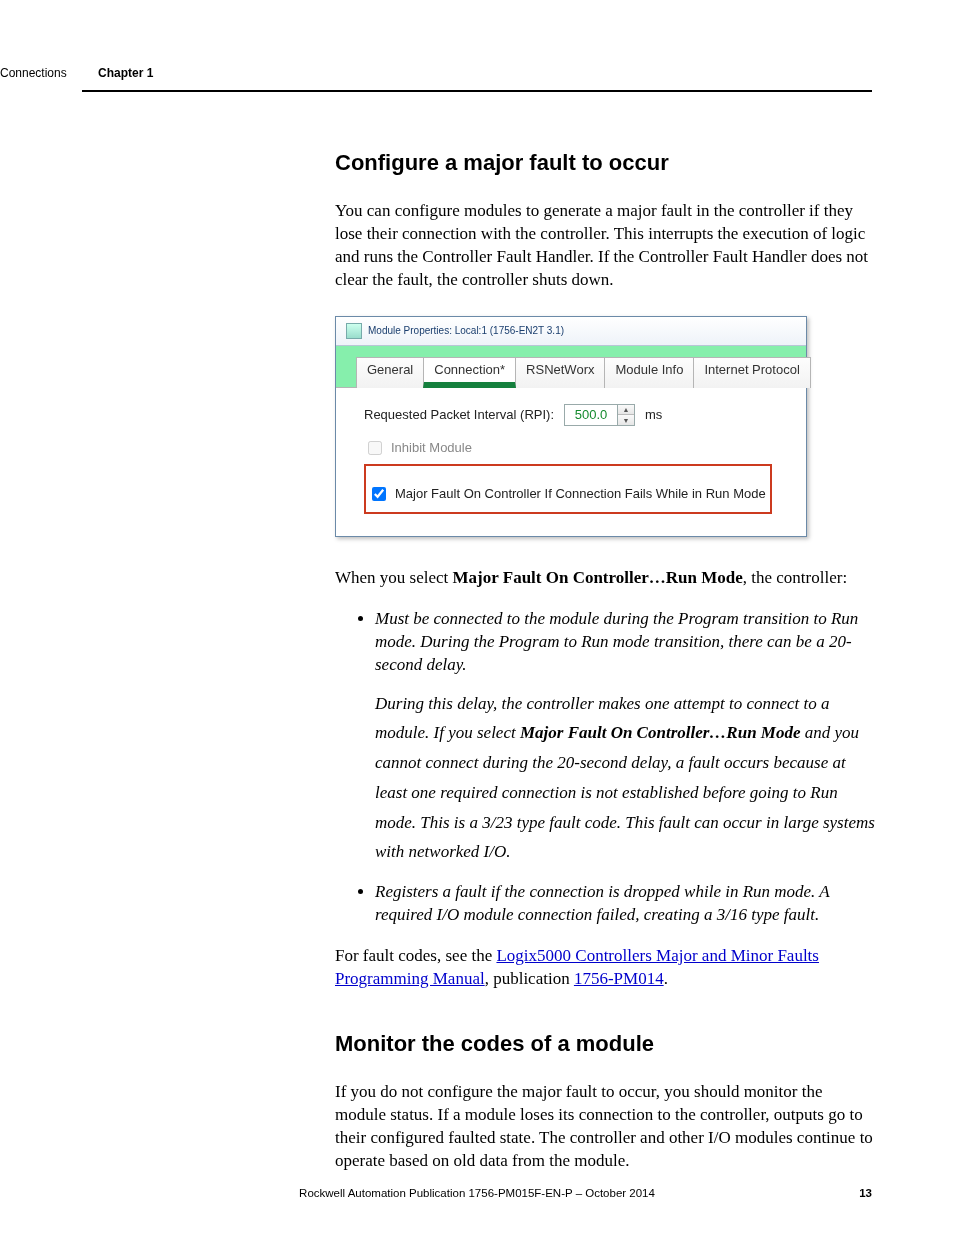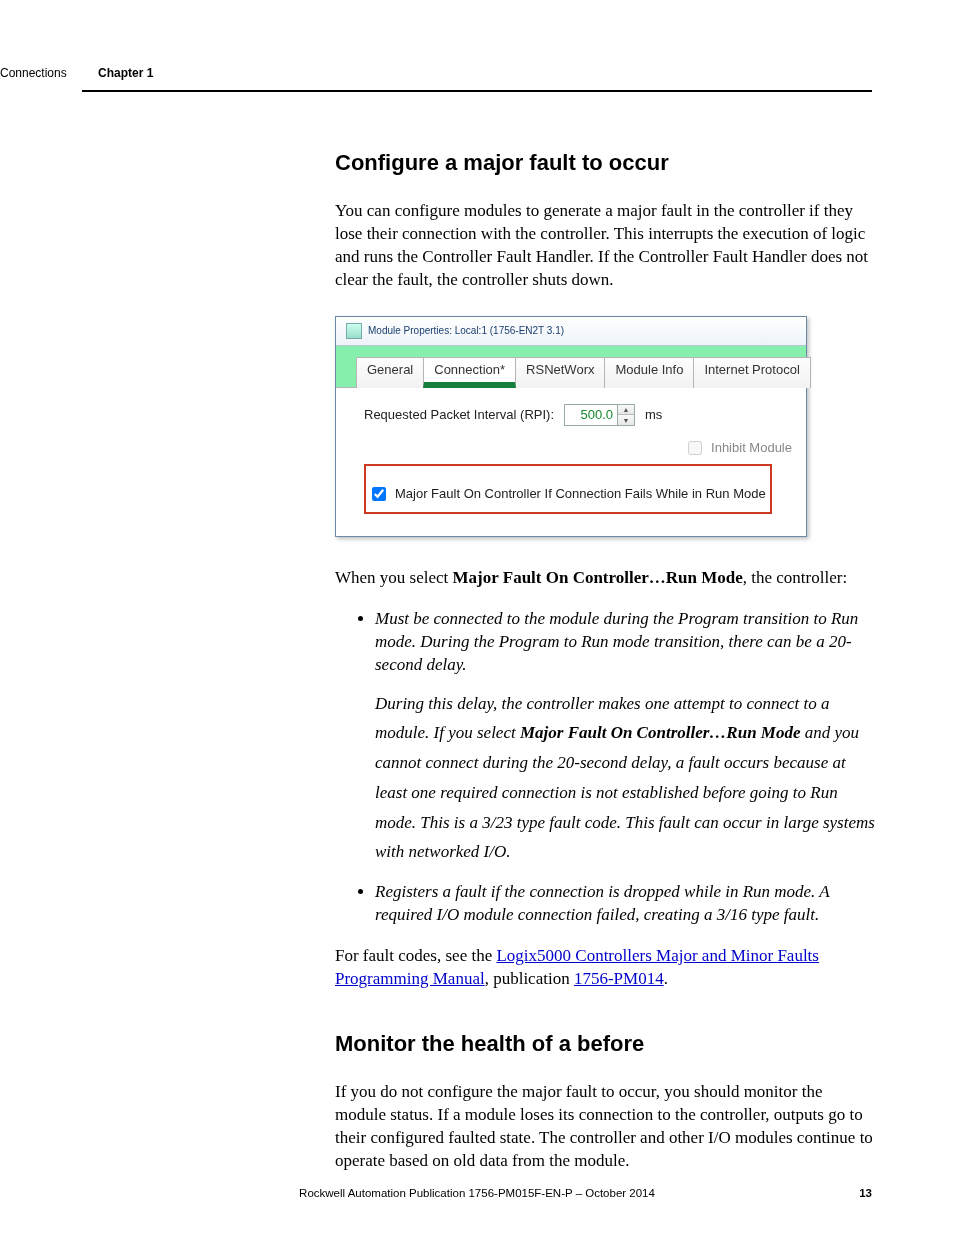--- a/index.html
+++ b/index.html
@@ -23,25 +23,25 @@
   .titlebar { background: linear-gradient(#fff,#eef3f9); border-bottom: 1px solid #b8c6d6; padding: 6px 10px; font-size: 10px; color: #1a3e6e; display: flex; align-items: center; gap: 6px; }
   .titlebar .ticon { width: 14px; height: 14px; display: inline-block; border: 1px solid #7aa; background: linear-gradient(#cfe,#9dc); }
   .tabbar { display: flex; padding: 10px 0 0 20px; gap: 0; font-size: 13px; background: #86efac; position: relative; }
   .tab { padding: 4px 10px 5px 10px; border: 1px solid #b5b5b5; border-bottom: none; background: linear-gradient(#fdfdfd,#f2f2f2); color: #333; position: relative; top: 1px; white-space: nowrap; }
   .tab.active { background: #fff; font-weight: normal; z-index: 2; border-bottom: 6px solid #15803d; }
   .tab + .tab { margin-left: -1px; }
   .tabline { border-top: 1px solid #b5b5b5; margin: 0 0 0 0; }
   .panel { padding: 10px 14px 14px 28px; font-size: 13px; color: #222; }
   .row { display: flex; align-items: center; gap: 10px; margin: 6px 0 12px 0; }
   .spin { display: inline-flex; align-items: stretch; height: 22px; }
-  .spin input { width: 44px; height: 20px; border: 1px solid #9aa; text-align: right; padding: 0 4px; font-size: 13px; color: #158a2e; background: #fff; }
+  .spin input { width: 44px; height: 20px; border: 1px solid #9aa; text-align: center; padding: 0 4px; font-size: 13px; color: #158a2e; background: #fff; }
   .spin .arrows { width: 16px; border: 1px solid #9aa; border-left: none; display: flex; flex-direction: column; }
   .spin .arrows div { flex: 1; font-size: 7px; line-height: 1; display: flex; align-items: center; justify-content: center; background: linear-gradient(#fafafa,#e6e6e6); color: #555; }
   .spin .arrows div + div { border-top: 1px solid #bbb; }
-  .chk { display: flex; align-items: center; gap: 6px; margin: 6px 0; justify-content: flex-end; }
+  .chk { display: flex; align-items: center; gap: 6px; margin: 6px 0; }
   .chk input[type=checkbox] { width: 14px; height: 14px; }
   .chk.disabled { color: #888; }
   .hl { border: 2px solid #cc3a1f; padding: 12px 4px 2px 2px; display: inline-flex; }
   .footer { position: absolute; bottom: 48px; left: 0; right: 0; font-family: Arial, Helvetica, sans-serif; font-size: 11.5px; }
   .footer .pub { position: absolute; left: 0; right: 0; text-align: center; }
   .footer .pnum { position: absolute; right: 82px; font-weight: bold; }
   .section2 { margin-top: 40px; }
   .spacer { height: 8px; }
 </style>
 </head>
@@ -116,21 +116,21 @@
         </p>
       </li>
       <li>Registers a fault if the connection is dropped while in Run mode. A required I/O module connection failed, creating a 3/16 type fault.</li>
     </ul>
 
     <p>
       <span>For fault codes, see the </span><a href="#" class="link">Logix5000 Controllers Major and Minor Faults Programming Manual</a><span>, publication </span><a href="#" class="link">1756-PM014</a><span>.</span>
     </p>
 
     <div class="section2">
-      <h2>Monitor the health of a before</h2>
+      <h2>Monitor the codes of a module</h2>
       <p>If you do not configure the major fault to occur, you should monitor the module status. If a module loses its connection to the controller, outputs go to their configured faulted state. The controller and other I/O modules continue to operate based on old data from the module.</p>
     </div>
 
   </div>
 
   <div class="footer">
     <div class="pub">Rockwell Automation Publication 1756-PM015F-EN-P – October 2014</div>
     <div class="pnum">13</div>
   </div>
 

